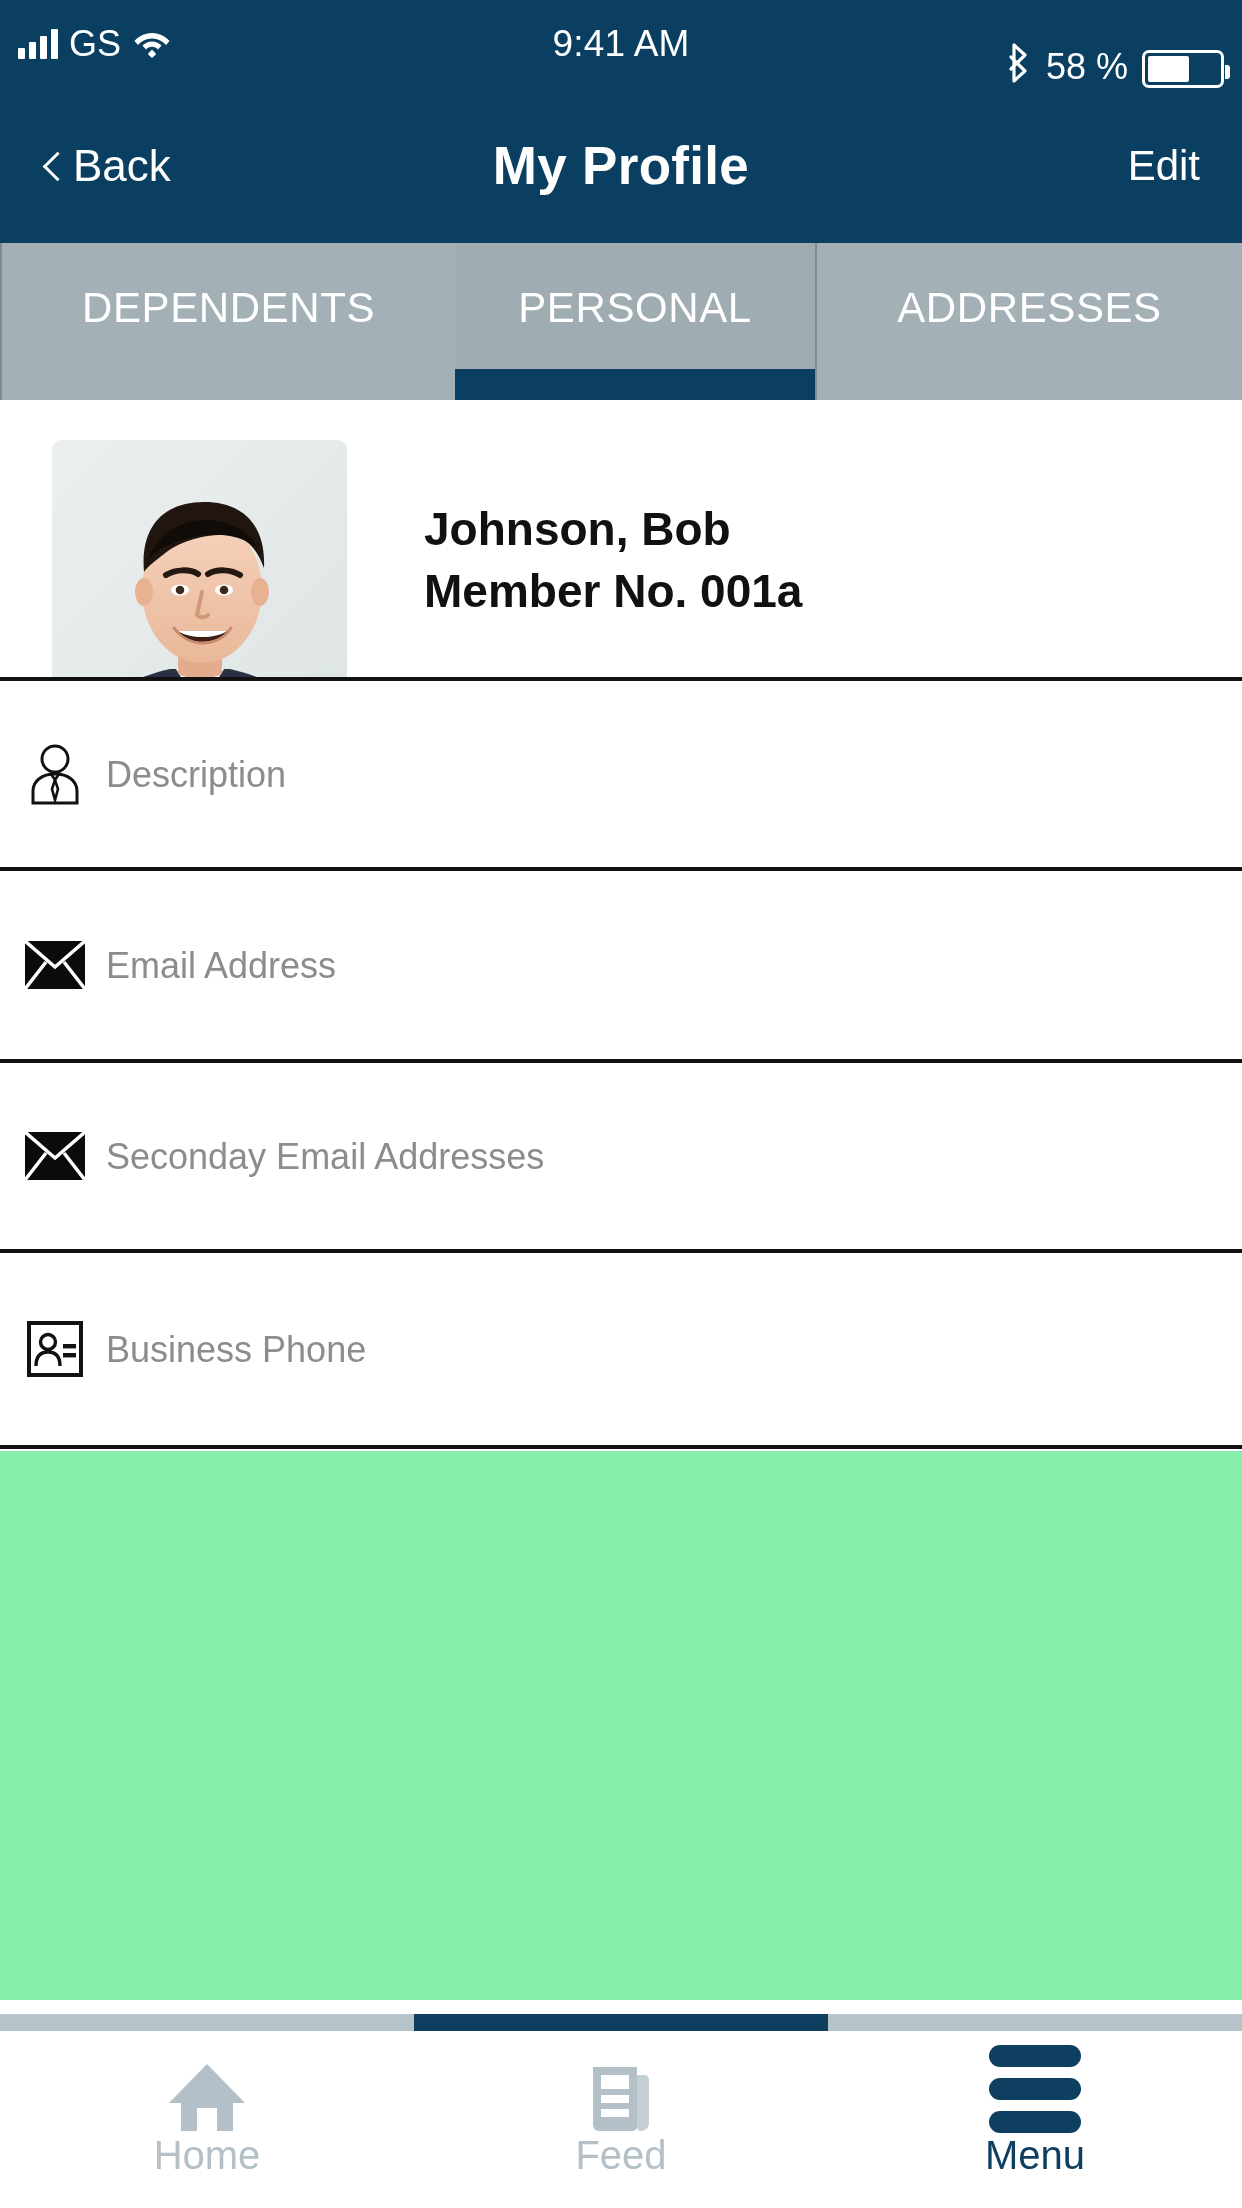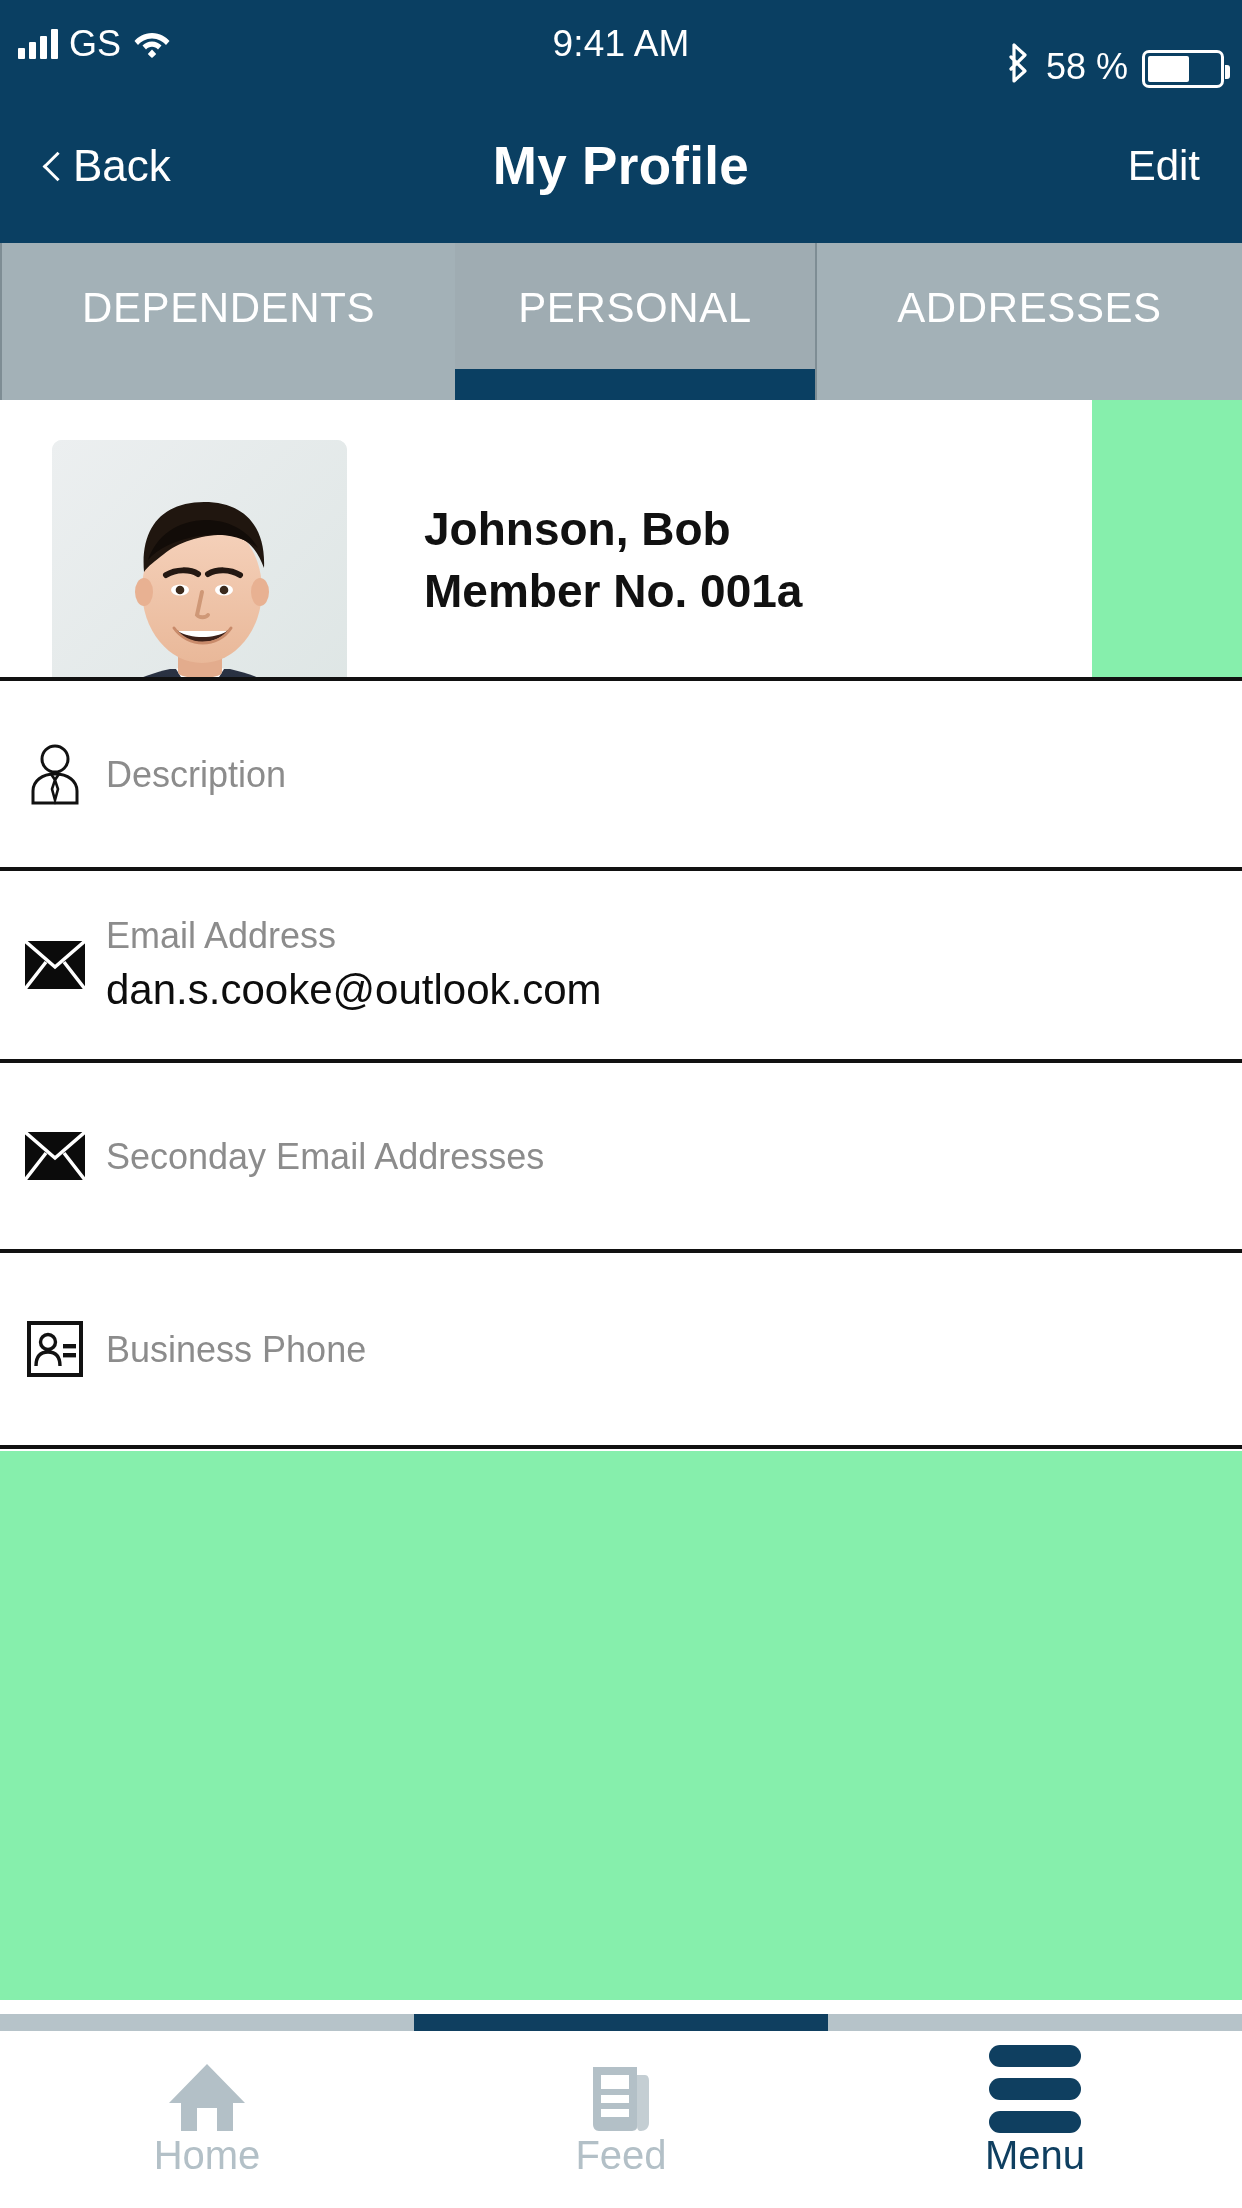--- a/index.html
+++ b/index.html
@@ -79,21 +79,21 @@
   .tab.t0{ width:360px; background:#9facb2; }
   .tab.t1{ width:455px; border-left:2px solid #7e8d94; }
   .tab.t2{ width:427px; border-left:2px solid #7e8d94; }
   .tab .lbl{ position:relative; top:-14px; }
   .tab.active .underline{
     position:absolute; left:0; bottom:0; width:100%; height:31px; background:#0a3f62;
   }
 
   
   .profile{
-    position:absolute; left:0; top:400px; width:1092px; height:277px; background:#fff;padding-left:16px;
+    position:absolute; left:0; top:400px; width:1242px; height:277px; background:#fff;padding-left:16px;
   }
   .photo{
     position:absolute; left:52px; top:40px; width:295px; height:300px;
     border-radius:10px; overflow:hidden;
     background:linear-gradient(140deg,#e9eeee 0%,#e3eaea 55%,#dfe7e6 100%);
   }
   .photo svg{ display:block; width:100%; height:100%; }
   .who{
     position:absolute; left:424px; top:105px; width:760px;
     font-size:46px; font-weight:700; color:#111; line-height:1.05;
@@ -274,21 +274,20 @@
     <div class="row h192">
       <span class="ico">
         <svg width="62" height="50" viewBox="0 0 62 50">
           <rect x="1" y="1" width="60" height="48" fill="#0b0b0b"></rect>
           <path d="M1 1 L31 27 L61 1" fill="none" stroke="#fff" stroke-width="3.5"></path>
           <path d="M1 49 L22 22 M61 49 L40 22" fill="none" stroke="#fff" stroke-width="3.5"></path>
         </svg>
       </span>
       <span class="txt">
         <span class="label">Email Address</span>
-        <span class="value" style="display:block">dan.s.cooke@outlook.com</span>
       </span>
     </div>
 
     <div class="row h190b">
       <span class="ico">
         <svg width="62" height="50" viewBox="0 0 62 50">
           <rect x="1" y="1" width="60" height="48" fill="#0b0b0b"></rect>
           <path d="M1 1 L31 27 L61 1" fill="none" stroke="#fff" stroke-width="3.5"></path>
           <path d="M1 49 L22 22 M61 49 L40 22" fill="none" stroke="#fff" stroke-width="3.5"></path>
         </svg>

